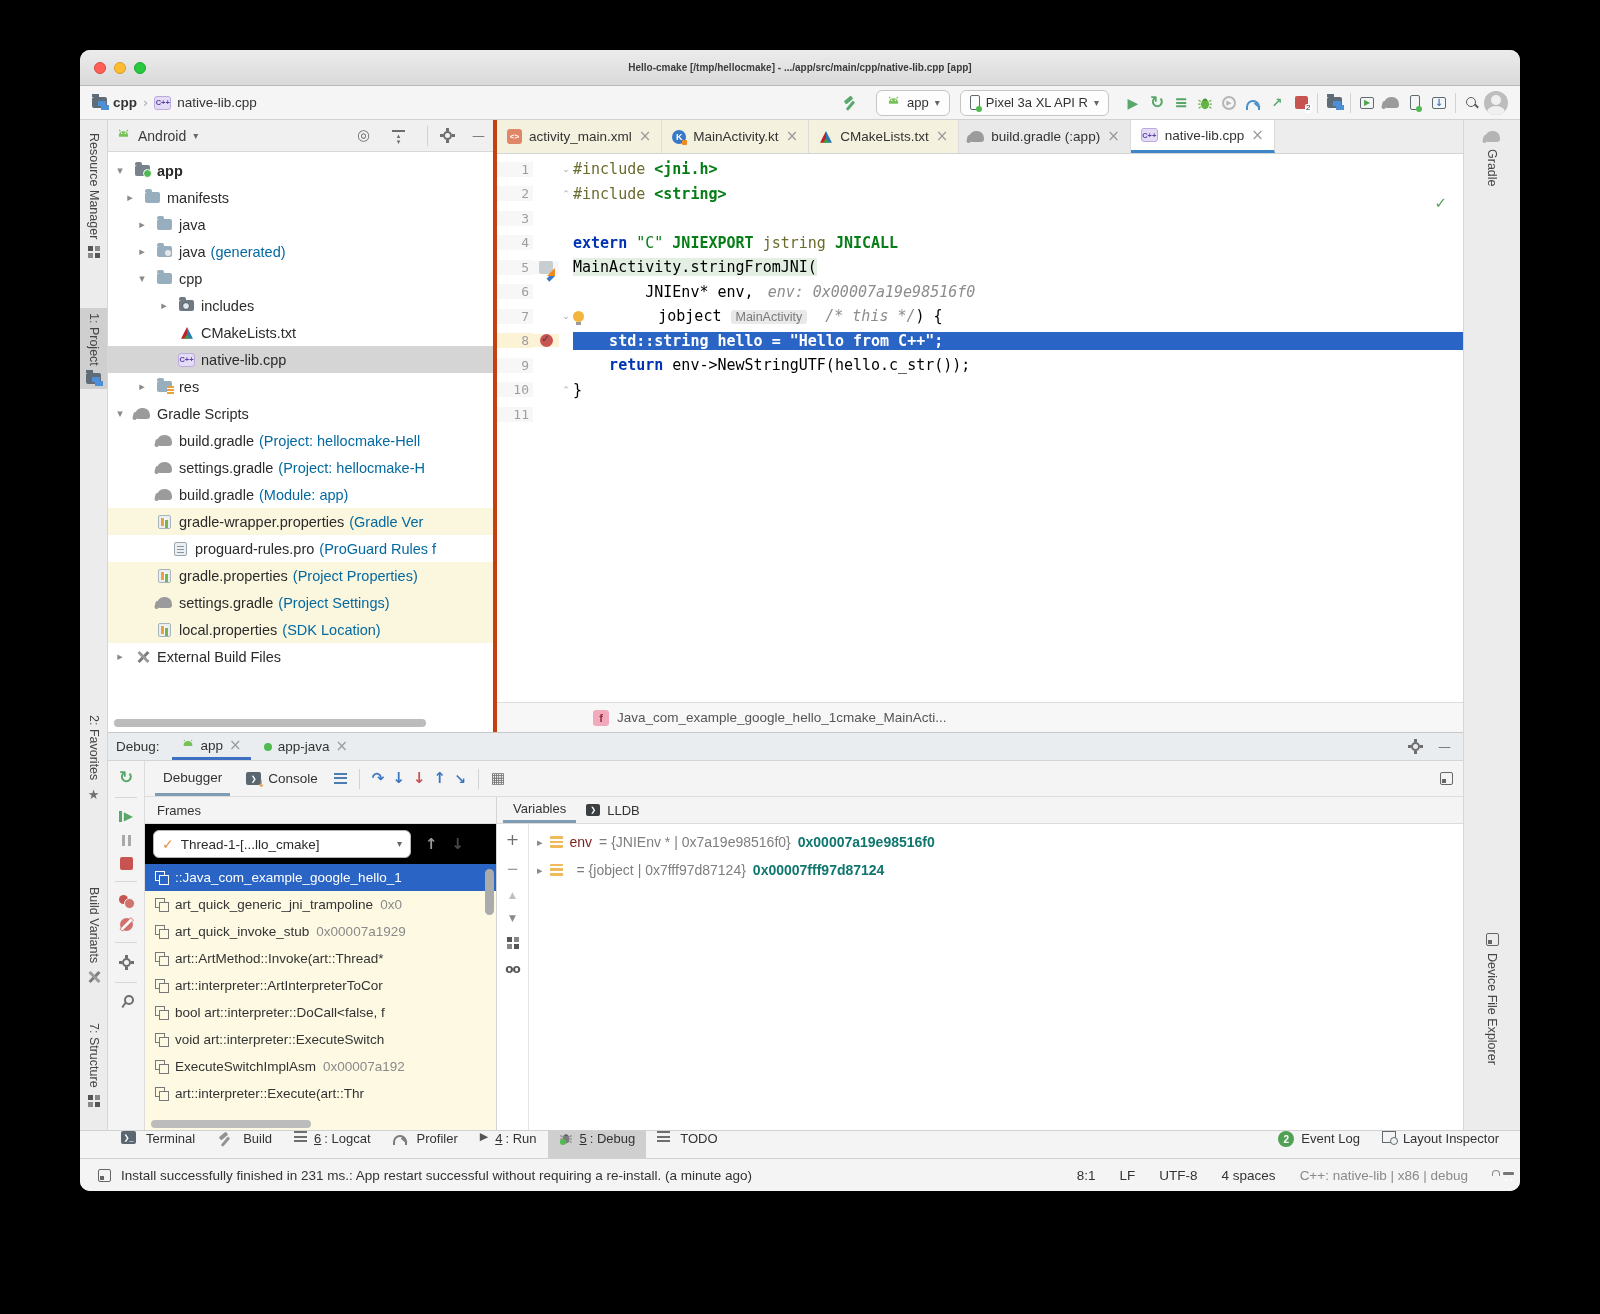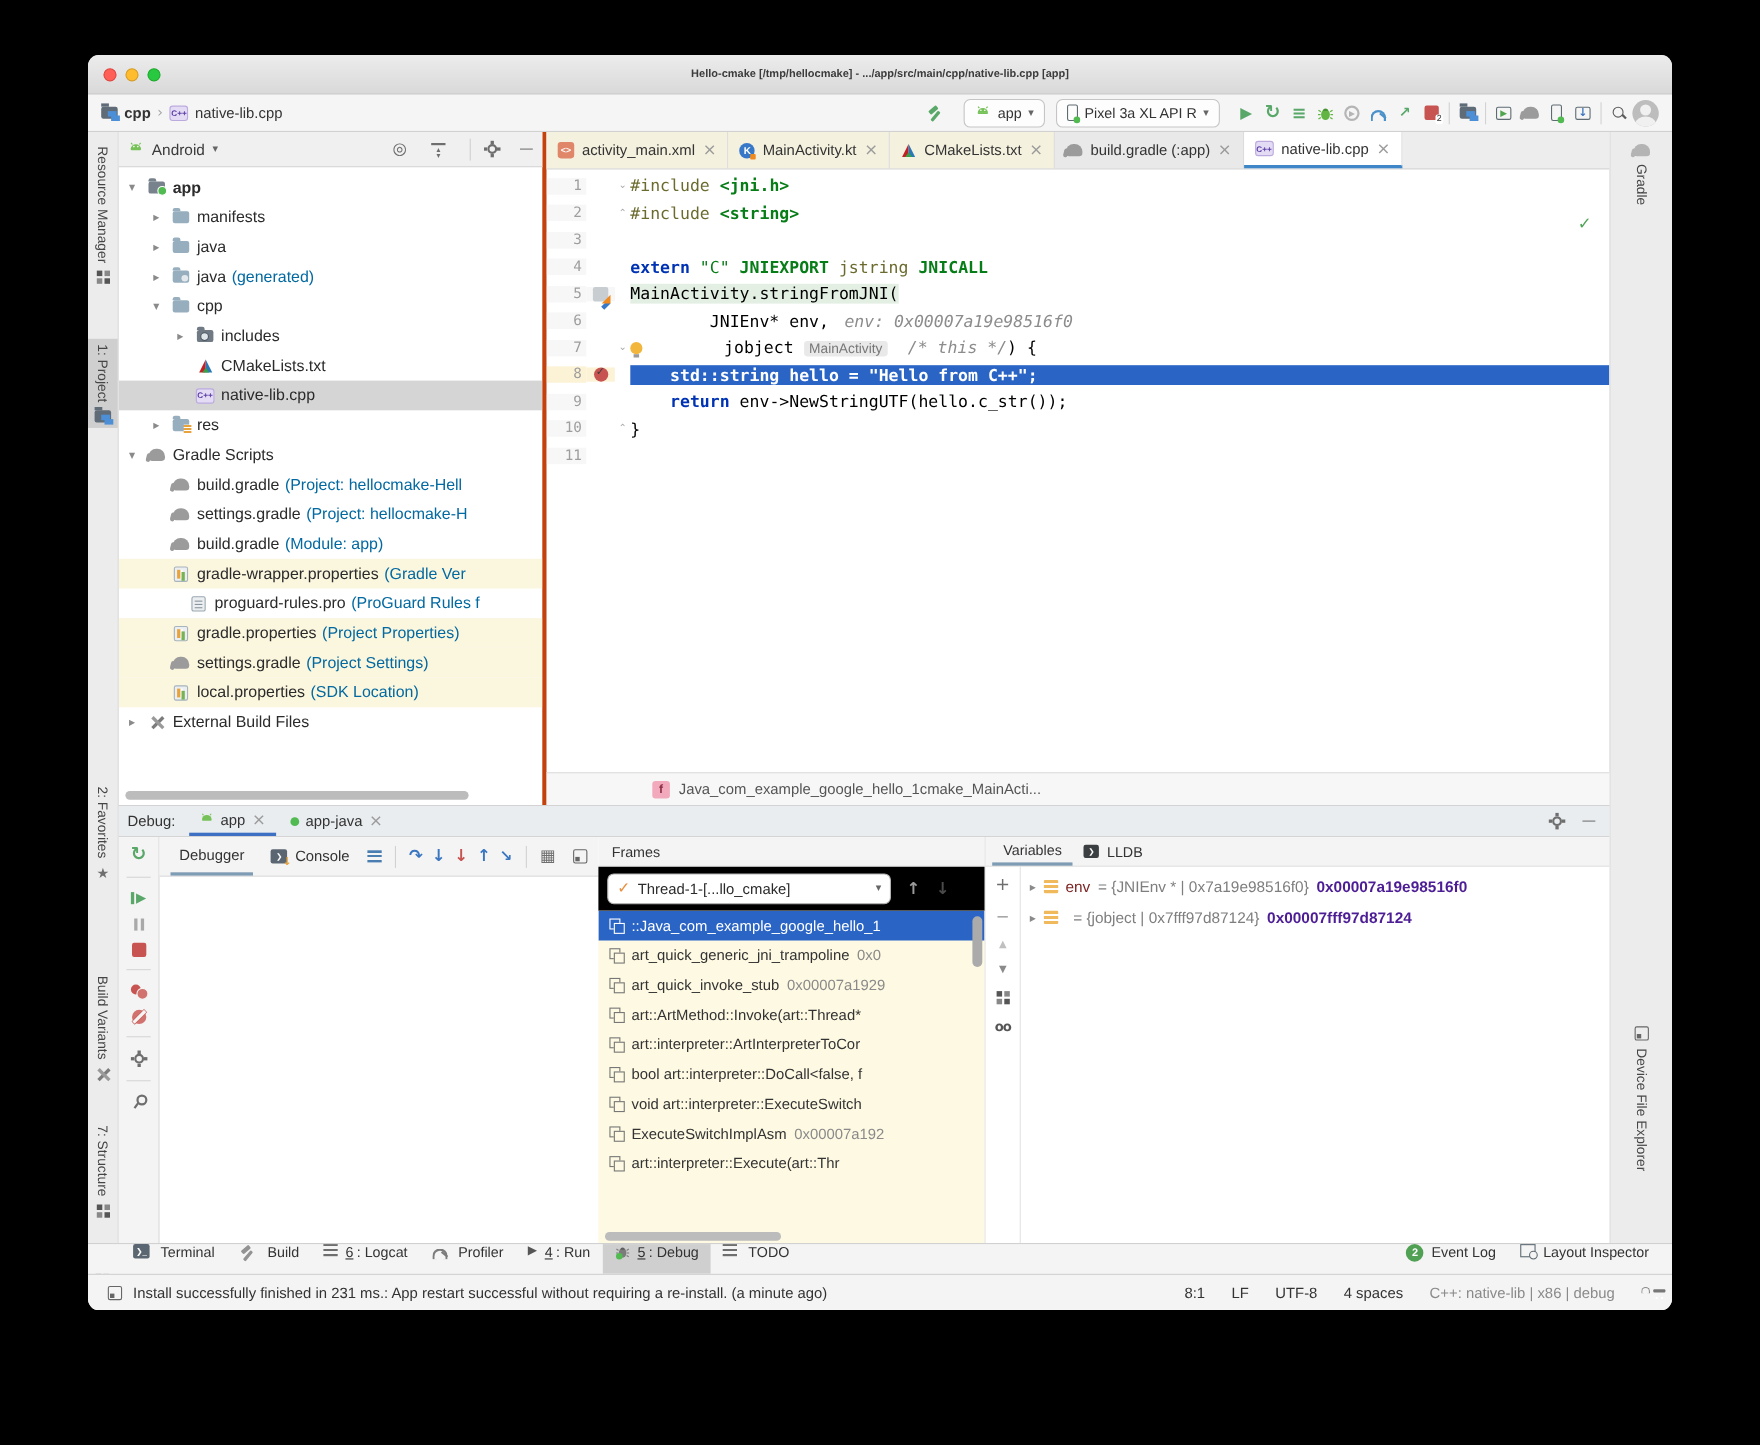--- a/index.html
+++ b/index.html
@@ -219,21 +219,21 @@
   
   .debug{position:absolute;left:28px;top:682px;right:57px;height:398px;background:#fff;border-top:1px solid #c9c9c9;display:flex;flex-direction:column;}
   .dhead{height:28px;background:#e9edf0;border-bottom:1px solid #d4d4d4;display:flex;align-items:stretch;gap:4px;padding-left:8px;font-size:13.5px;color:#333;}
   .dhead .dlabel{display:flex;align-items:center;margin-right:8px;}
   .dtab{display:flex;align-items:center;gap:6px;padding:0 9px;}
   .dtab.active{border-bottom:3px solid #3d6fc2;}
   .dhead .sp{flex:1;}
   .dbody{flex:1;display:flex;}
   .dstrip{width:37px;background:#f4f4f4;border-right:1px solid #dcdcdc;display:flex;flex-direction:column;align-items:center;padding-top:8px;gap:11px;}
   .dstrip .dsep{width:22px;height:1px;background:#d6d6d6;}
-  .dmain{flex:1;display:flex;min-width:0;}
+  .dmain{flex:1;display:flex;flex-direction:column;min-width:0;}
   .dtool{height:36px;background:#f4f4f4;border-bottom:1px solid #dcdcdc;display:flex;align-items:center;gap:8px;padding:0 10px;font-size:13.5px;color:#333;}
   .vt{display:flex;align-items:center;gap:7px;height:100%;padding:0 8px;}
   .vt.active{border-bottom:3px solid #7f9cb5;}
   .dtool .sp{flex:1;}
   .dcontent{flex:1;display:flex;min-height:0;}
   .frames{width:352px;border-right:1px solid #d4d4d4;display:flex;flex-direction:column;min-height:0;}
   .fhead{height:27px;background:#f4f4f4;border-bottom:1px solid #dcdcdc;display:flex;align-items:center;padding:0 12px;font-size:13px;color:#333;}
   .threadrow{height:40px;background:#000000;display:flex;align-items:center;gap:14px;padding:0 8px;}
   .threadcombo{flex:none;width:258px;height:28px;background:#fff;border:1px solid #b3b3b3;border-radius:6px;display:flex;align-items:center;gap:7px;padding:0 8px;font-size:13.5px;color:#2b2b2b;}
   .threadcombo .sp{flex:1;}
@@ -246,21 +246,21 @@
   .hthumb2{position:absolute;left:6px;bottom:2px;width:160px;height:8px;border-radius:4px;background:#bcbcbc;}
   .vars{flex:1;display:flex;flex-direction:column;min-width:0;}
   .vtabs{height:27px;background:#f4f4f4;border-bottom:1px solid #dcdcdc;display:flex;align-items:stretch;font-size:13px;color:#333;padding-left:6px;}
   .vtabs .vt{padding:0 10px;}
   .varsbody{flex:1;display:flex;background:#fff;min-height:0;}
   .varstool{width:32px;border-right:1px solid #e3e3e3;display:flex;flex-direction:column;align-items:center;padding-top:8px;gap:14px;}
   .varrows{flex:1;padding-top:4px;font-size:14px;}
   .vrow{height:28px;display:flex;align-items:center;gap:7px;padding-left:8px;white-space:nowrap;}
   .vname{color:#7a1f1f;}
   .vgray{color:#7e7e7e;}
-  .vval{color:#4c1d95;font-weight:bold;}
+  .vval{color:#0f766e;font-weight:bold;}
 
   
   .bbar{position:absolute;left:0;right:0;bottom:33px;height:28px;background:#f4f4f4;border-top:1px solid #d1d1d1;display:flex;align-items:stretch;font-size:13px;color:#333;padding-left:30px;}
   .bbi{display:flex;align-items:flex-start;gap:7px;padding:0 11px;}
   .bbi.selected{background:#cfcfcf;}
   .bbi .mn{text-decoration:underline;margin-right:-4px;}
   .bbar .sp{flex:1;}
   .stripbtn{position:absolute;left:7px;bottom:38px;}
   .sbar{position:absolute;left:0;right:0;bottom:0;height:33px;background:#f4f4f4;border-top:1px solid #d1d1d1;display:flex;align-items:center;gap:10px;padding:0 18px;font-size:13.5px;color:#333;}
   .sbar .sp{flex:1;}
@@ -435,21 +435,21 @@
       <span class="gi gi-minus"></span>
     </div>
     <div class="ptree">
       <div class="trow" style="padding-left:4px">
           <span class="arr gi gi-col"></span>
           <span class="ticon">
             <span class="i-folder dark"></span>
           </span>
           <span class="bold">app</span>
         </div>
-      <div class="trow" style="padding-left:26px">
+      <div class="trow" style="padding-left:14px">
           <span class="arr gi gi-exp"></span>
           <span class="ticon">
             <span class="i-folder"></span>
           </span>
           <span>manifests</span>
         </div>
       <div class="trow" style="padding-left:26px">
           <span class="arr gi gi-exp"></span>
           <span class="ticon">
             <span class="i-folder"></span>

